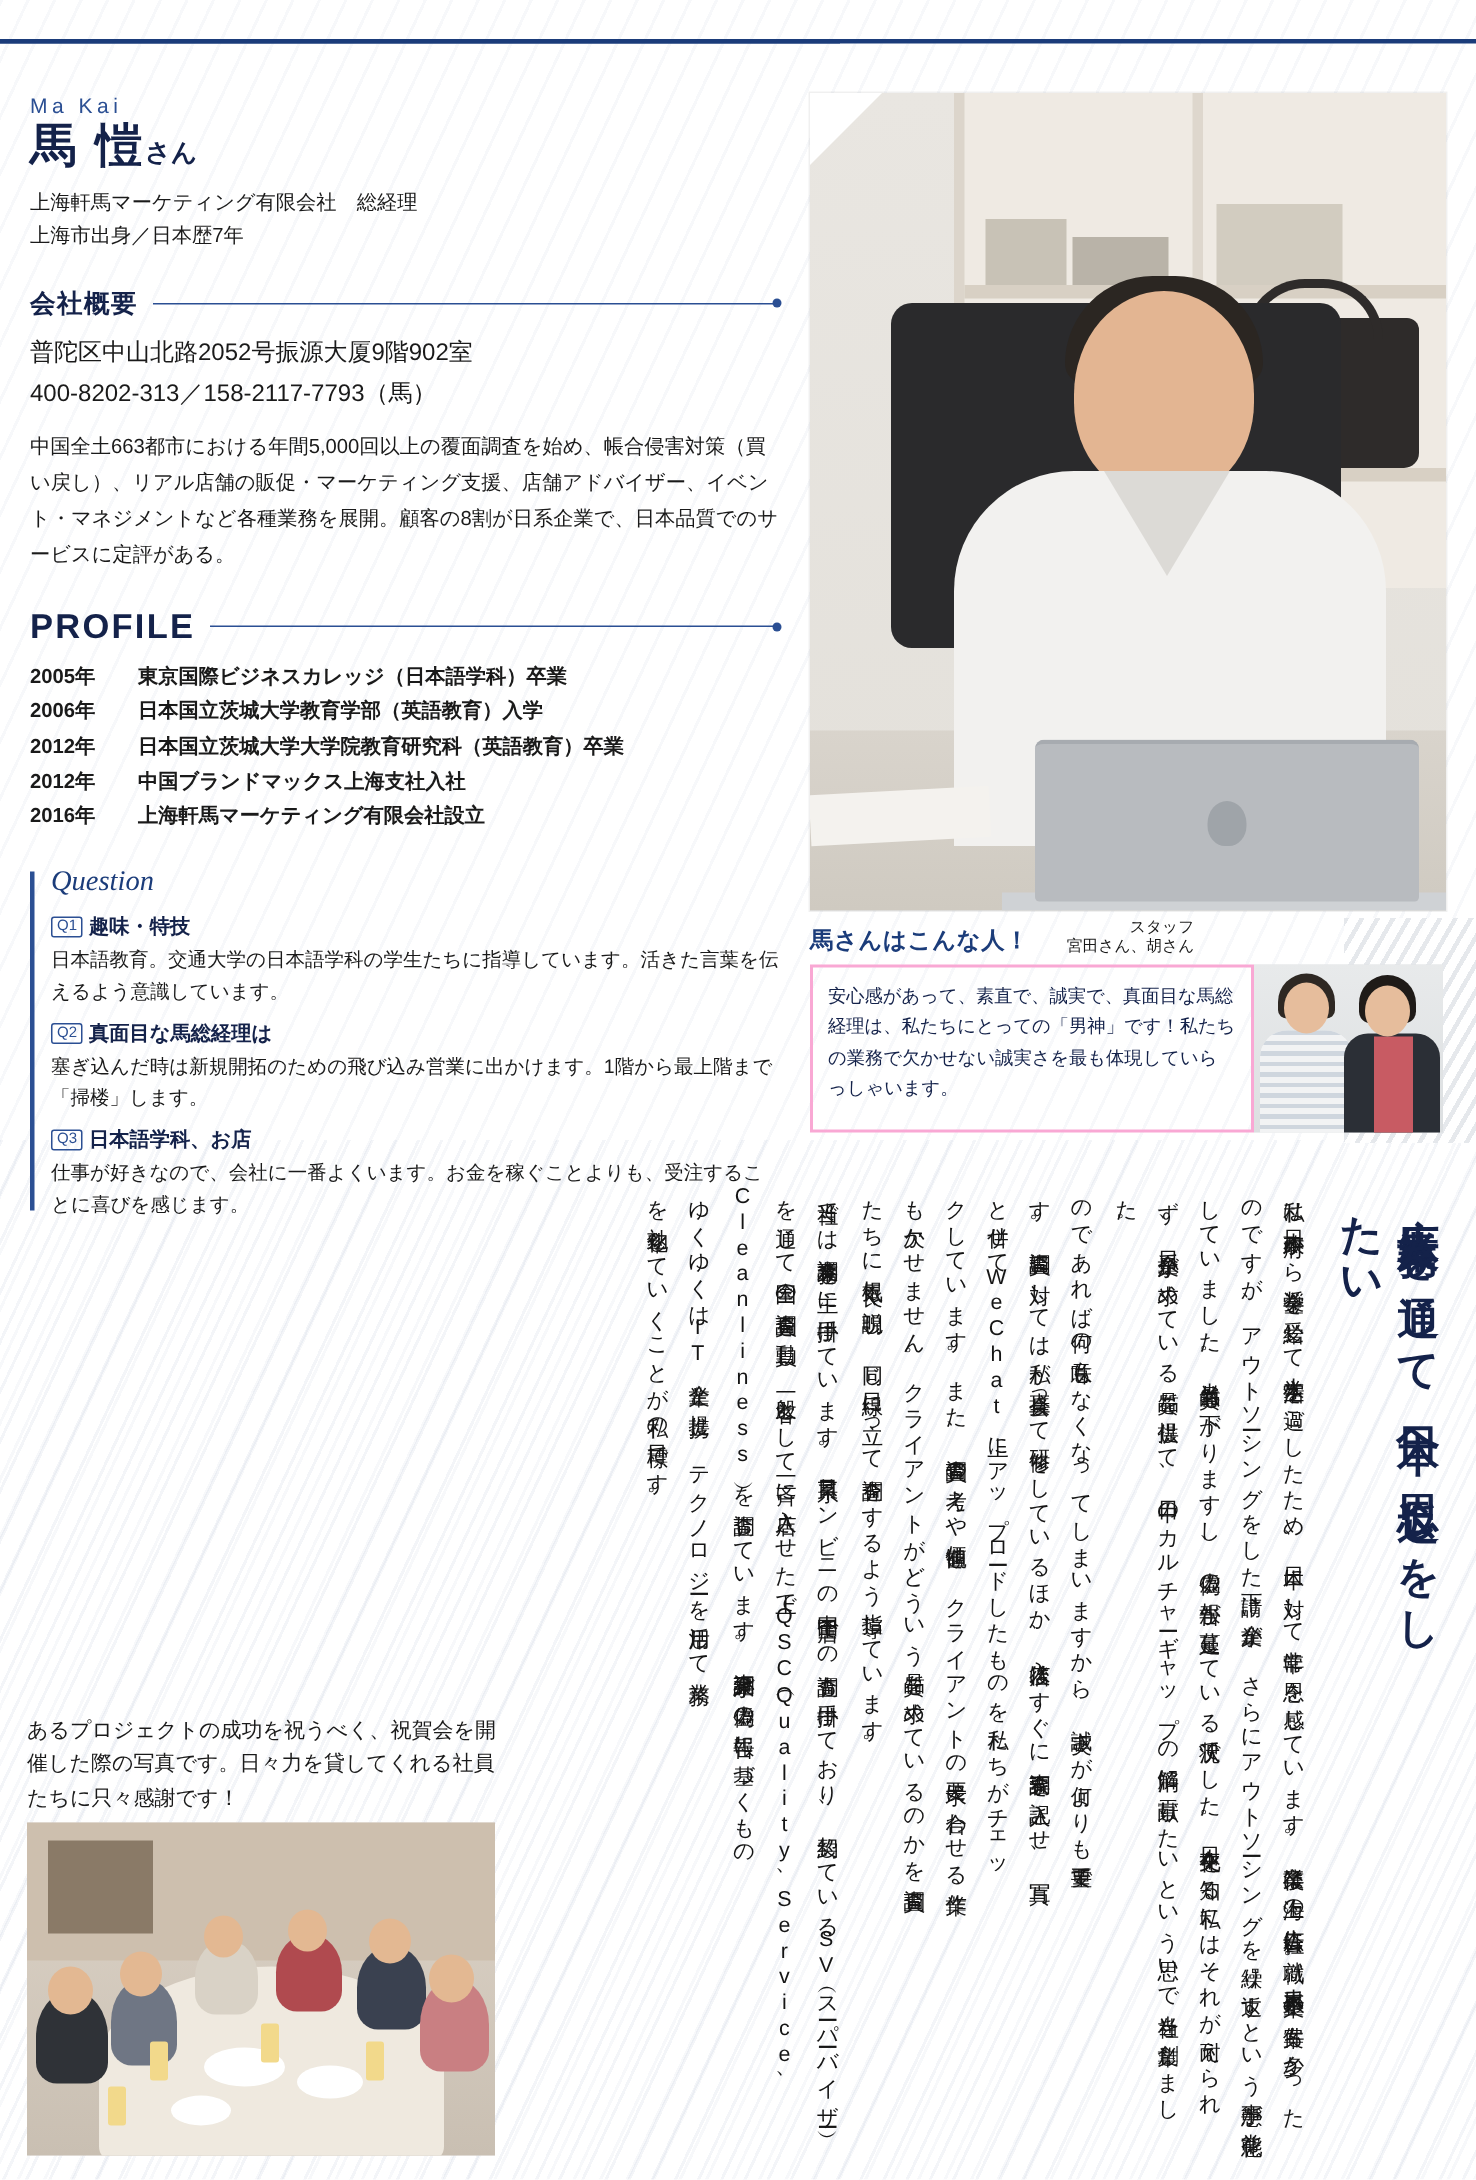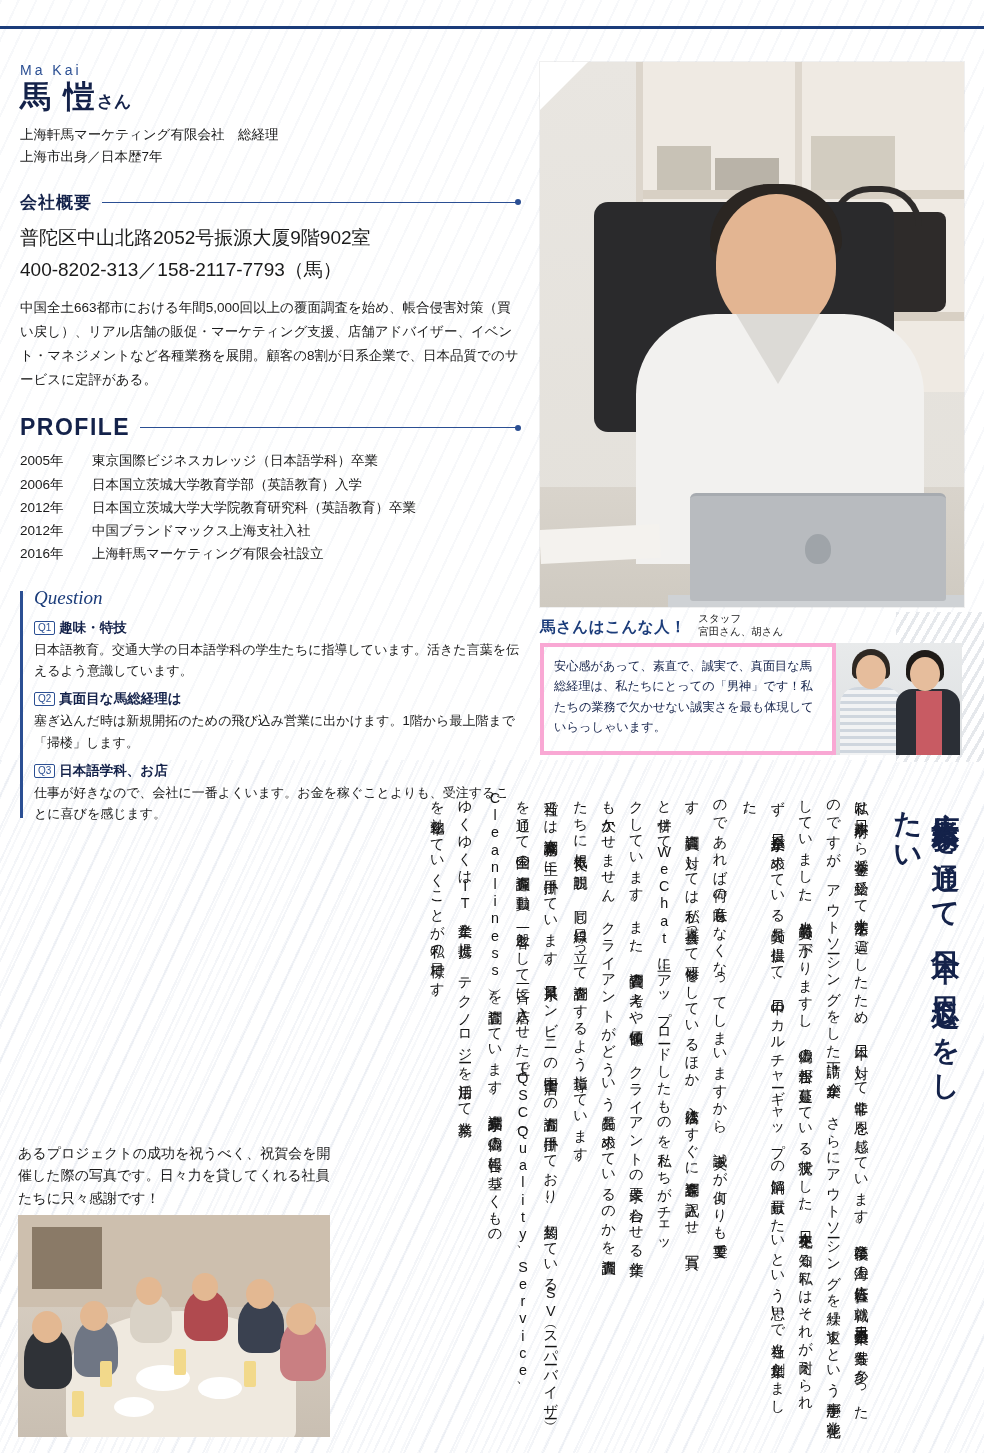--- a/index.html
+++ b/index.html
@@ -58,24 +58,24 @@
   }
   .sec-head .rule {
     flex:1 1 auto; height:1px; background:#2b4f93; position:relative;
   }
   .sec-head .rule:after {
     content:""; position:absolute; right:-1px; top:-2.5px;
     width:6px; height:6px; border-radius:50%; background:#2b4f93;
   }
   .sec-head.profile-head .label { font-size:23px; letter-spacing:1.5px; }
 
-  .addr { font-size:19px; line-height:1.7; }
+  .addr { font-size:16px; line-height:1.7; }
   .about { font-size:13.5px; line-height:1.78; margin-top:10px; }
 
-  .profile-list { font-size:13.5px; line-height:1.72; }
+  .profile-list { font-size:13.5px; line-height:1.72;font-weight:bold; }
   .profile-list .row { display:flex; gap:14px; }
   .profile-list .year { width:58px; flex:0 0 58px; }
 
   
   .qbox { margin-top:22px; position:relative; padding-left:14px; }
   .qbox:before {
     content:""; position:absolute; left:0; top:4px; bottom:6px; width:3px;
     background:#2b4f93;
   }
   .q-title {
@@ -174,30 +174,30 @@
     position:absolute; left:128px; bottom:0; width:300px; height:12px;
     background:#cfd2d5;
   }
   .papers {
     position:absolute; left:0; bottom:46px; width:120px; height:34px;
     background:#f4f2ee; transform:rotate(-3deg);
   }
 
   
   .comment-wrap { position:absolute; left:540px; top:612px; width:424px; }
-  .comment-head { display:flex; align-items:flex-end; gap:12px; }
+  .comment-head { display:flex; align-items:flex-end; gap:25px;text-align:right; }
   .comment-title {
     font-size:15.5px; font-weight:bold; color:#1b3c7a; letter-spacing:0.5px;
   }
   .staff-label { font-size:10.5px; line-height:1.25; color:#1a1a1a; }
   .comment-body {
     margin-top:5px; display:flex; gap:0; align-items:stretch;
   }
   .comment-box {
-    width:296px; border:4px solid #f9a8d4; padding:9px 10px;
+    width:296px; border:2px solid #f9a8d4; padding:9px 10px;
     font-size:12.2px; line-height:1.65; color:#14224a;
   }
   .staff-photo {
     width:126px; height:112px; position:relative; overflow:hidden; background:#dfe2e4;
   }
   .sp-bg { position:absolute; inset:0; background:linear-gradient(#e8eaeb,#dcdfe1); }
   .sp-p1-head { position:absolute; left:20px; top:12px; width:30px; height:34px; background:#e6bd9c; border-radius:50%; }
   .sp-p1-hair { position:absolute; left:16px; top:6px; width:38px; height:30px; background:#2e2823; border-radius:20px 20px 6px 6px; }
   .sp-p1-body { position:absolute; left:4px; top:44px; width:62px; height:70px; background:#f2f3f4; border-radius:18px 18px 0 0; }
   .sp-p1-stripes { position:absolute; left:4px; top:44px; width:62px; height:70px;

